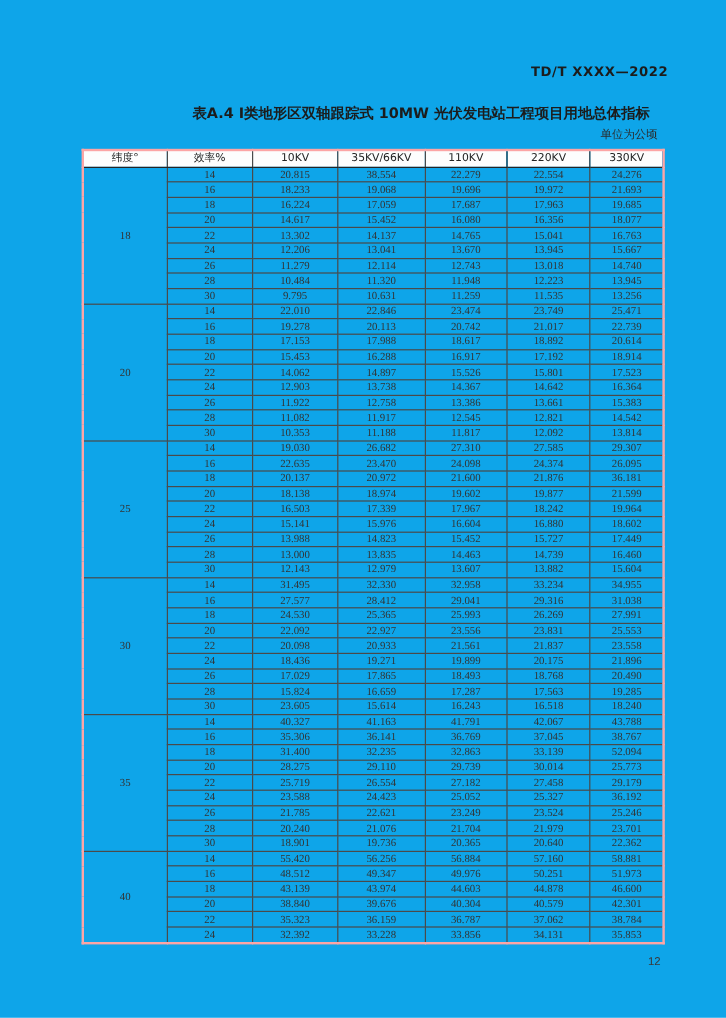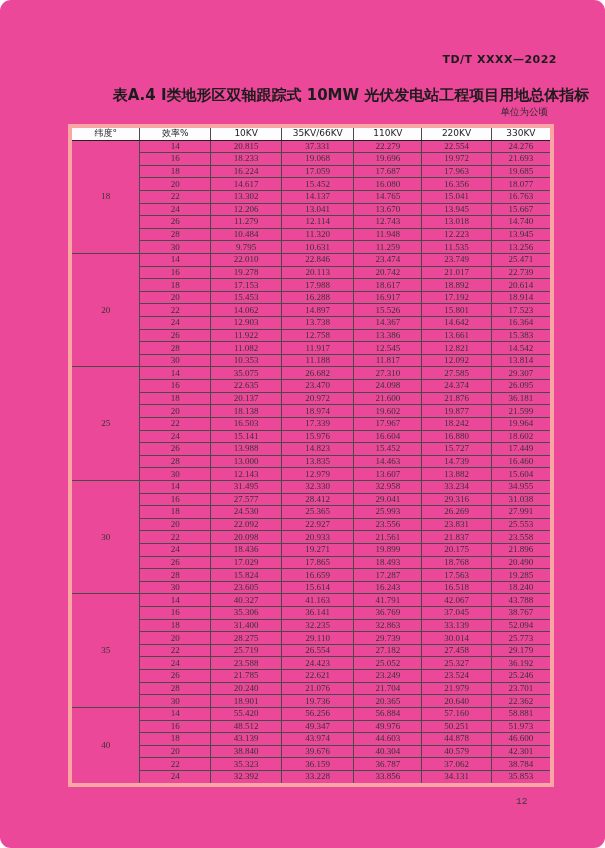--- a/index.html
+++ b/index.html
@@ -5,58 +5,57 @@
   html, body { margin: 0; padding: 0; }
   body {
     width: 605px; height: 848px;
     background: #ffffff;
     font-family: "Liberation Serif", serif;
     position: relative;
     overflow: hidden;
   }
   .page {
     position: absolute; inset: 0;
-    background: #ec4899;
-    border-radius: 11px;
+    background: #0ea5e9;
   }
   .doc-code {
     position: absolute;
     top: 53px; right: 48px;
     font-family: "DejaVu Sans", sans-serif;
     font-weight: bold;
     font-size: 11px;
     letter-spacing: 0.5px;
     color: #1c1c1c;
   }
   .caption {
     position: absolute;
     top: 86px; left: 101px; width: 500px;
     text-align: center;
     font-family: "DejaVu Sans", sans-serif;
     font-weight: bold;
-    font-size: 15px;
+    font-size: 12px;
     color: #1c1c1c;
     white-space: nowrap;
   }
   .unit-note {
     position: absolute;
     top: 106px; right: 57px;
     font-size: 9.5px;
     color: #2b2b2b;
   }
   .table-wrap {
     position: absolute;
     left: 68px; top: 124px;
     width: 486px; height: 663px;
   }
   table.land-table {
     border-collapse: collapse;
     table-layout: fixed;
     width: 100%; height: 100%;
-    border: 4px solid #fca5a5;
+    border: 2px solid #fca5a5;
   }
   table.land-table th, table.land-table td {
     border: 1px solid #4a4a4a;
     padding: 0;
     text-align: center;
     vertical-align: middle;
     font-size: 9px;
     line-height: 1;
     color: #2e2e2e;
     overflow: hidden;
@@ -70,24 +69,24 @@
     color: #242424;
     border-bottom: 1.5px solid #232323;
     background: #fdfdfd;
   }
   table.land-table tbody td {
     font-family: "Liberation Serif", serif;
     color: #333333;
   }
   .page-num {
     position: absolute;
-    left: 516px; top: 796px;
+    left: 540px; top: 796px;
     font-size: 9.5px;
     color: #3a3a3a;
-    font-family: Liberation Mono, monospace;
+    font-family: Liberation Sans, sans-serif;
   }
 </style>
 </head>
 <body>
 
 <div class="page">
 
   <div class="doc-code">TD/T XXXX—2022</div>
 
   <div class="caption">表A.4 Ⅰ类地形区双轴跟踪式 10MW 光伏发电站工程项目用地总体指标</div>
@@ -114,21 +113,21 @@
           <th>110KV</th>
           <th>220KV</th>
           <th>330KV</th>
         </tr>
       </thead>
       <tbody>
           <tr>
             <td rowspan="9">18</td>
             <td>14</td>
             <td>20.815</td>
-            <td>37.331</td>
+            <td>38.554</td>
             <td>22.279</td>
             <td>22.554</td>
             <td>24.276</td>
           </tr>
           <tr>
             <td>16</td>
             <td>18.233</td>
             <td>19.068</td>
             <td>19.696</td>
             <td>19.972</td>
@@ -259,21 +258,21 @@
             <td>30</td>
             <td>10.353</td>
             <td>11.188</td>
             <td>11.817</td>
             <td>12.092</td>
             <td>13.814</td>
           </tr>
           <tr>
             <td rowspan="9">25</td>
             <td>14</td>
-            <td>35.075</td>
+            <td>19.030</td>
             <td>26.682</td>
             <td>27.310</td>
             <td>27.585</td>
             <td>29.307</td>
           </tr>
           <tr>
             <td>16</td>
             <td>22.635</td>
             <td>23.470</td>
             <td>24.098</td>

